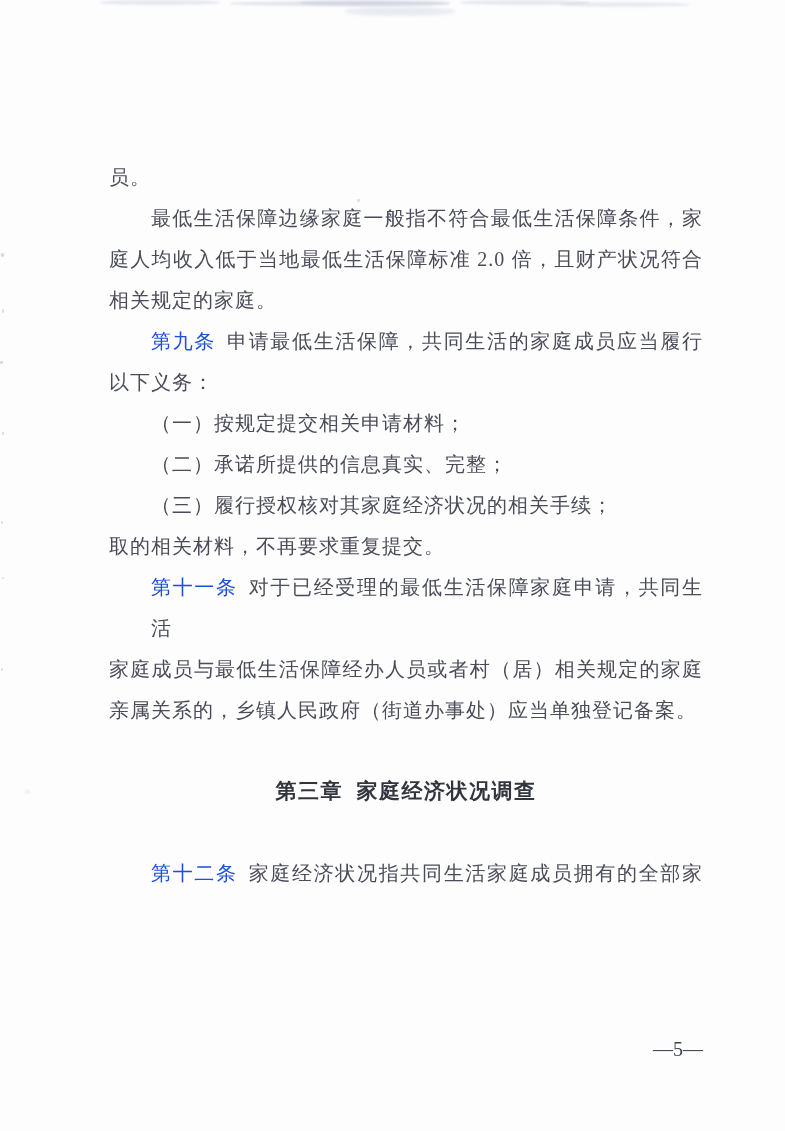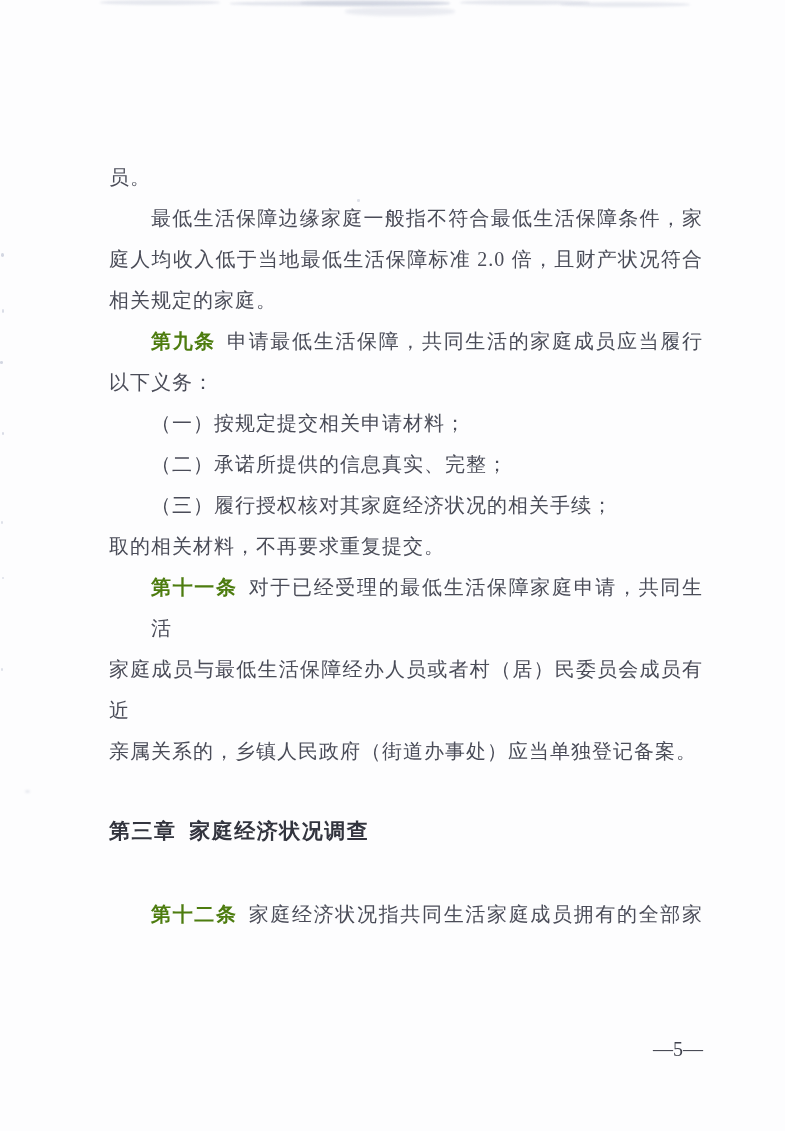--- a/index.html
+++ b/index.html
@@ -30,32 +30,33 @@
     white-space: normal;
   }
   .line.full {
     text-align: justify;
     text-align-last: justify;
   }
   .line.indent {
     padding-left: 42px;
   }
   .lead {
-    font-weight: 700;
-    color: #4d7c0f;
+    font-weight: 400;
+    color: #1d4ed8;
     margin-right: 11px;
   }
   .chapter-heading {
-    font-family: Liberation Serif, serif;
+    font-family: Liberation Sans, sans-serif;
     font-size: 21px;
     line-height: 41px;
     font-weight: 700;
     letter-spacing: 1.5px;
     word-spacing: 6px;
     color: #32343e;
+    text-align: center;
     margin: 39px 0 42px 0;
   }
   .page-number {
     position: absolute;
     top: 1038px;
     right: 82px;
     font-size: 20px;
     line-height: 22px;
     color: #3e404c;
     letter-spacing: 0;
@@ -75,21 +76,21 @@
       <div class="line full indent">最低生活保障边缘家庭一般指不符合最低生活保障条件，家</div>
       <div class="line full">庭人均收入低于当地最低生活保障标准 2.0 倍，且财产状况符合</div>
       <div class="line">相关规定的家庭。</div>
       <div class="line full indent"><span class="lead">第九条</span>申请最低生活保障，共同生活的家庭成员应当履行</div>
       <div class="line">以下义务：</div>
       <div class="line indent">（一）按规定提交相关申请材料；</div>
       <div class="line indent">（二）承诺所提供的信息真实、完整；</div>
       <div class="line indent">（三）履行授权核对其家庭经济状况的相关手续；</div>
       <div class="line">取的相关材料，不再要求重复提交。</div>
       <div class="line full indent"><span class="lead">第十一条</span>对于已经受理的最低生活保障家庭申请，共同生活</div>
-      <div class="line full">家庭成员与最低生活保障经办人员或者村（居）民委员会成员有近</div>
+      <div class="line full">家庭成员与最低生活保障经办人员或者村（居）相关规定的家庭</div>
       <div class="line">亲属关系的，乡镇人民政府（街道办事处）应当单独登记备案。</div>
       <div class="chapter-heading">第三章 家庭经济状况调查</div>
       <div class="line full indent"><span class="lead">第十二条</span>家庭经济状况指共同生活家庭成员拥有的全部家</div>
     </div>
   <div class="page-number">—5—</div>
   <div id="artifacts">
       <div class="artifact" style="left: 100px; top: 0px; width: 120px; height: 5px; background: rgb(151, 160, 186); opacity: 0.22; filter: blur(1px);"></div>
       <div class="artifact" style="left: 230px; top: 1px; width: 220px; height: 5px; background: rgb(151, 160, 186); opacity: 0.25; filter: blur(1px);"></div>
       <div class="artifact" style="left: 300px; top: 0px; width: 150px; height: 6px; background: rgb(151, 160, 186); opacity: 0.2; filter: blur(1px);"></div>
       <div class="artifact" style="left: 345px; top: 7px; width: 110px; height: 9px; background: rgb(151, 160, 186); opacity: 0.18; filter: blur(1.5px);"></div>

